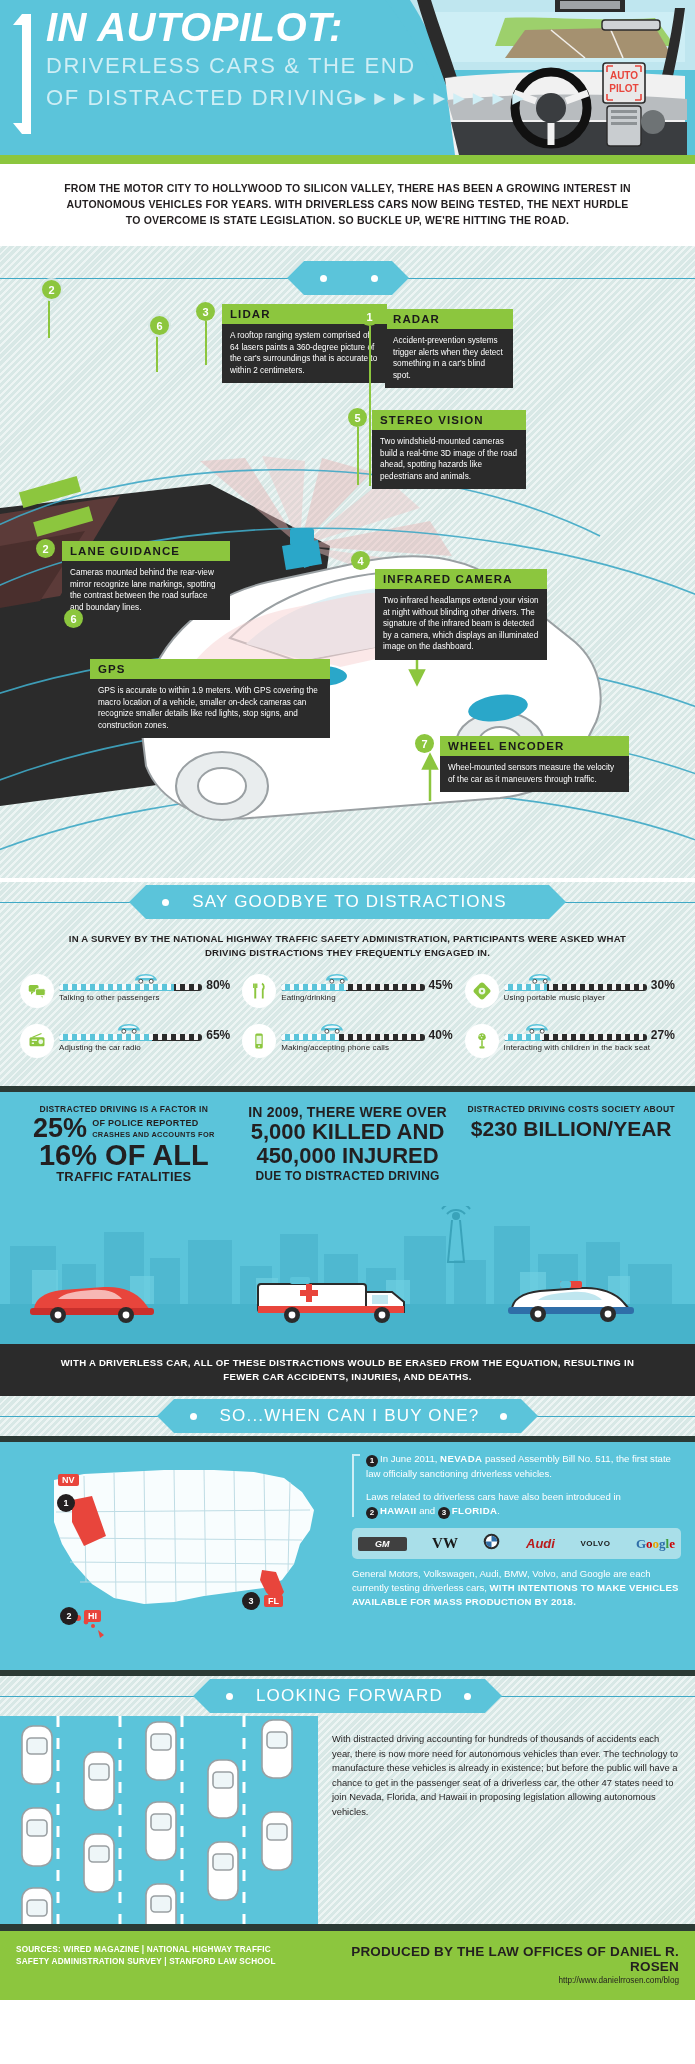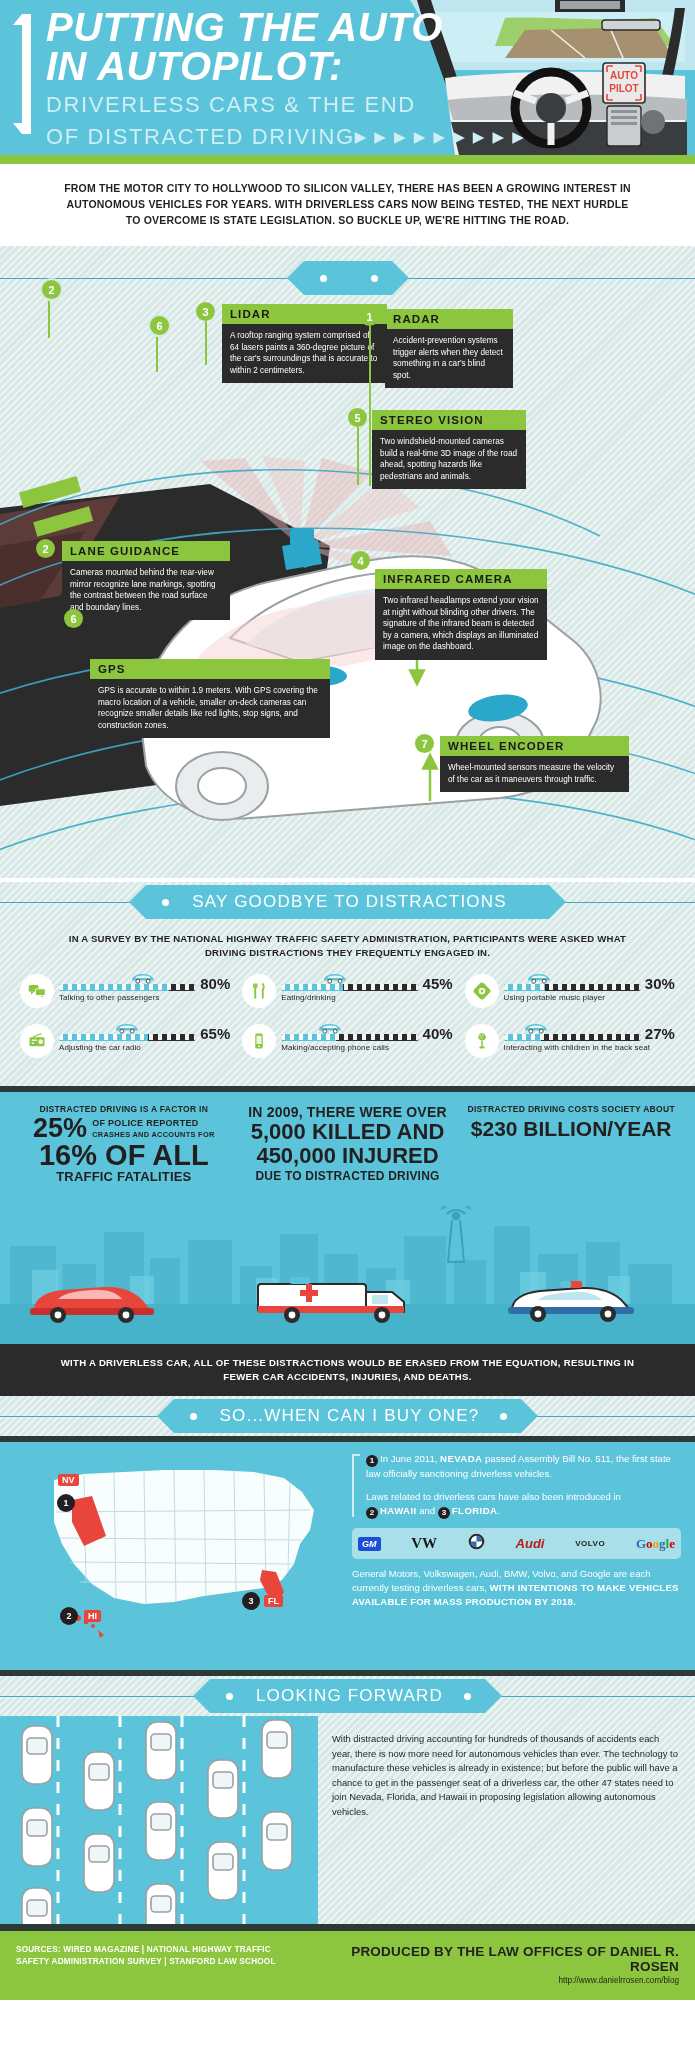--- a/index.html
+++ b/index.html
@@ -68,21 +68,21 @@
   .stat{width:33.33%;box-sizing:border-box;padding:0 6px 14px;display:flex;align-items:flex-start;}
   .stat .ic{width:34px;height:34px;border-radius:50%;background:#fff;flex:0 0 34px;display:flex;align-items:center;justify-content:center;margin-top:2px;}
   .stat .rt{flex:1;padding-left:5px;}
   .stat .row1{display:flex;align-items:flex-end;}
   .stat .track{position:relative;flex:1;height:20px;}
   .stat .car{position:absolute;top:0;width:26px;height:12px;}
   .stat .barline{position:absolute;bottom:1px;left:0;right:0;height:7px;border-radius:3px;background:#2b2b2b;overflow:hidden;}
   .stat .fill{position:absolute;left:0;top:0;bottom:0;background:#5bc4da;}
   .stat .ticks{position:absolute;bottom:1px;left:0;right:0;height:7px;
      background-image:repeating-linear-gradient(90deg,rgba(255,255,255,.95) 0 4px,rgba(0,0,0,0) 4px 9px);}
-  .stat .pct{font-size:15px;font-weight:bold;color:#231f20;margin-left:4px;white-space:nowrap;}
+  .stat .pct{font-size:12px;font-weight:bold;color:#231f20;margin-left:4px;white-space:nowrap;}
   .stat .lbl{font-size:8px;color:#231f20;margin-top:1px;letter-spacing:.1px;}
 
   
   .bandrule{height:6px;background:#2b3a35;}
   .band{position:relative;background:#5bc4da;height:252px;overflow:hidden;}
   .band .cols{display:flex;padding:12px 12px 0;position:relative;z-index:3;}
   .band .col{flex:1;text-align:center;color:#231f20;}
   .band .t1{font-size:8.5px;font-weight:bold;letter-spacing:.3px;line-height:11px;}
   .band .big{font-size:27px;font-weight:bold;line-height:27px;}
   .band .big2{font-size:22px;font-weight:bold;line-height:24px;}
@@ -162,21 +162,20 @@
       <g>
         <circle cx="196" cy="108" r="36" fill="none" stroke="#111" stroke-width="9"></circle>
         <circle cx="196" cy="108" r="15" fill="#3a3d40"></circle>
         <path d="M196,123 v22" stroke="#f1f1f1" stroke-width="7"></path>
         <path d="M181,101 l-22,-8" stroke="#f1f1f1" stroke-width="7"></path>
         <path d="M211,101 l22,-8" stroke="#f1f1f1" stroke-width="7"></path>
       </g>
     </svg>
     <div class="bar"></div>
     <div class="titles">
-      <div class="h1 cond">PUTTING THE AUTO</div>
       <div class="h1 cond">IN AUTOPILOT:</div>
       <div class="h2 cond">DRIVERLESS CARS &amp; THE END</div>
       <div class="h2 cond">
         <span>OF DISTRACTED DRIVING</span><span class="arrows">▶ ▶ ▶ ▶ ▶ ▶ ▶ ▶ ▶</span>
       </div>
     </div>
   </div>
   <div class="greenrule"></div>
 
   <div class="intro">
@@ -667,21 +666,21 @@
           <p class="bp">
             <span class="numdot">1</span><span>In June 2011, </span><span class="strongstate">NEVADA</span><span> passed Assembly Bill No. 511, the first state law officially sanctioning driverless vehicles.</span>
           </p>
           <p class="bp">
             <span>Laws related to driverless cars have also been introduced in </span><br>
             <span class="numdot">2</span><span class="strongstate">HAWAII</span><span> and </span><span class="numdot">3</span><span class="strongstate">FLORIDA</span><span>.</span>
           </p>
         </div>
 
         <div class="logobox">
-          <span style="background:#1d4ed8;color:#fff;font-size:9px;font-weight:bold;padding:2px 4px;border-radius:2px;font-style:italic;">GM</span>
+          <span style="background:#404040;color:#fff;font-size:9px;font-weight:bold;padding:2px 17px;border-radius:2px;font-style:italic;">GM</span>
           <span style="color:#1a1a1a;font-size:15px;font-weight:bold;font-family:'Liberation Serif',serif;">VW</span>
           <span>
             <svg width="17" height="17" viewBox="0 0 24 24">
                 <circle cx="12" cy="12" r="11" fill="#2b2b2b"></circle>
                 <circle cx="12" cy="12" r="8" fill="#fff"></circle>
                 <path d="M12,4 A8,8 0 0 1 20,12 L12,12 Z" fill="#2f6ea8"></path>
                 <path d="M12,20 A8,8 0 0 1 4,12 L12,12 Z" fill="#2f6ea8"></path>
               </svg>
           </span>
           <span style="color:#b91c1c;font-size:13px;font-weight:bold;font-style:italic;">Audi</span>

